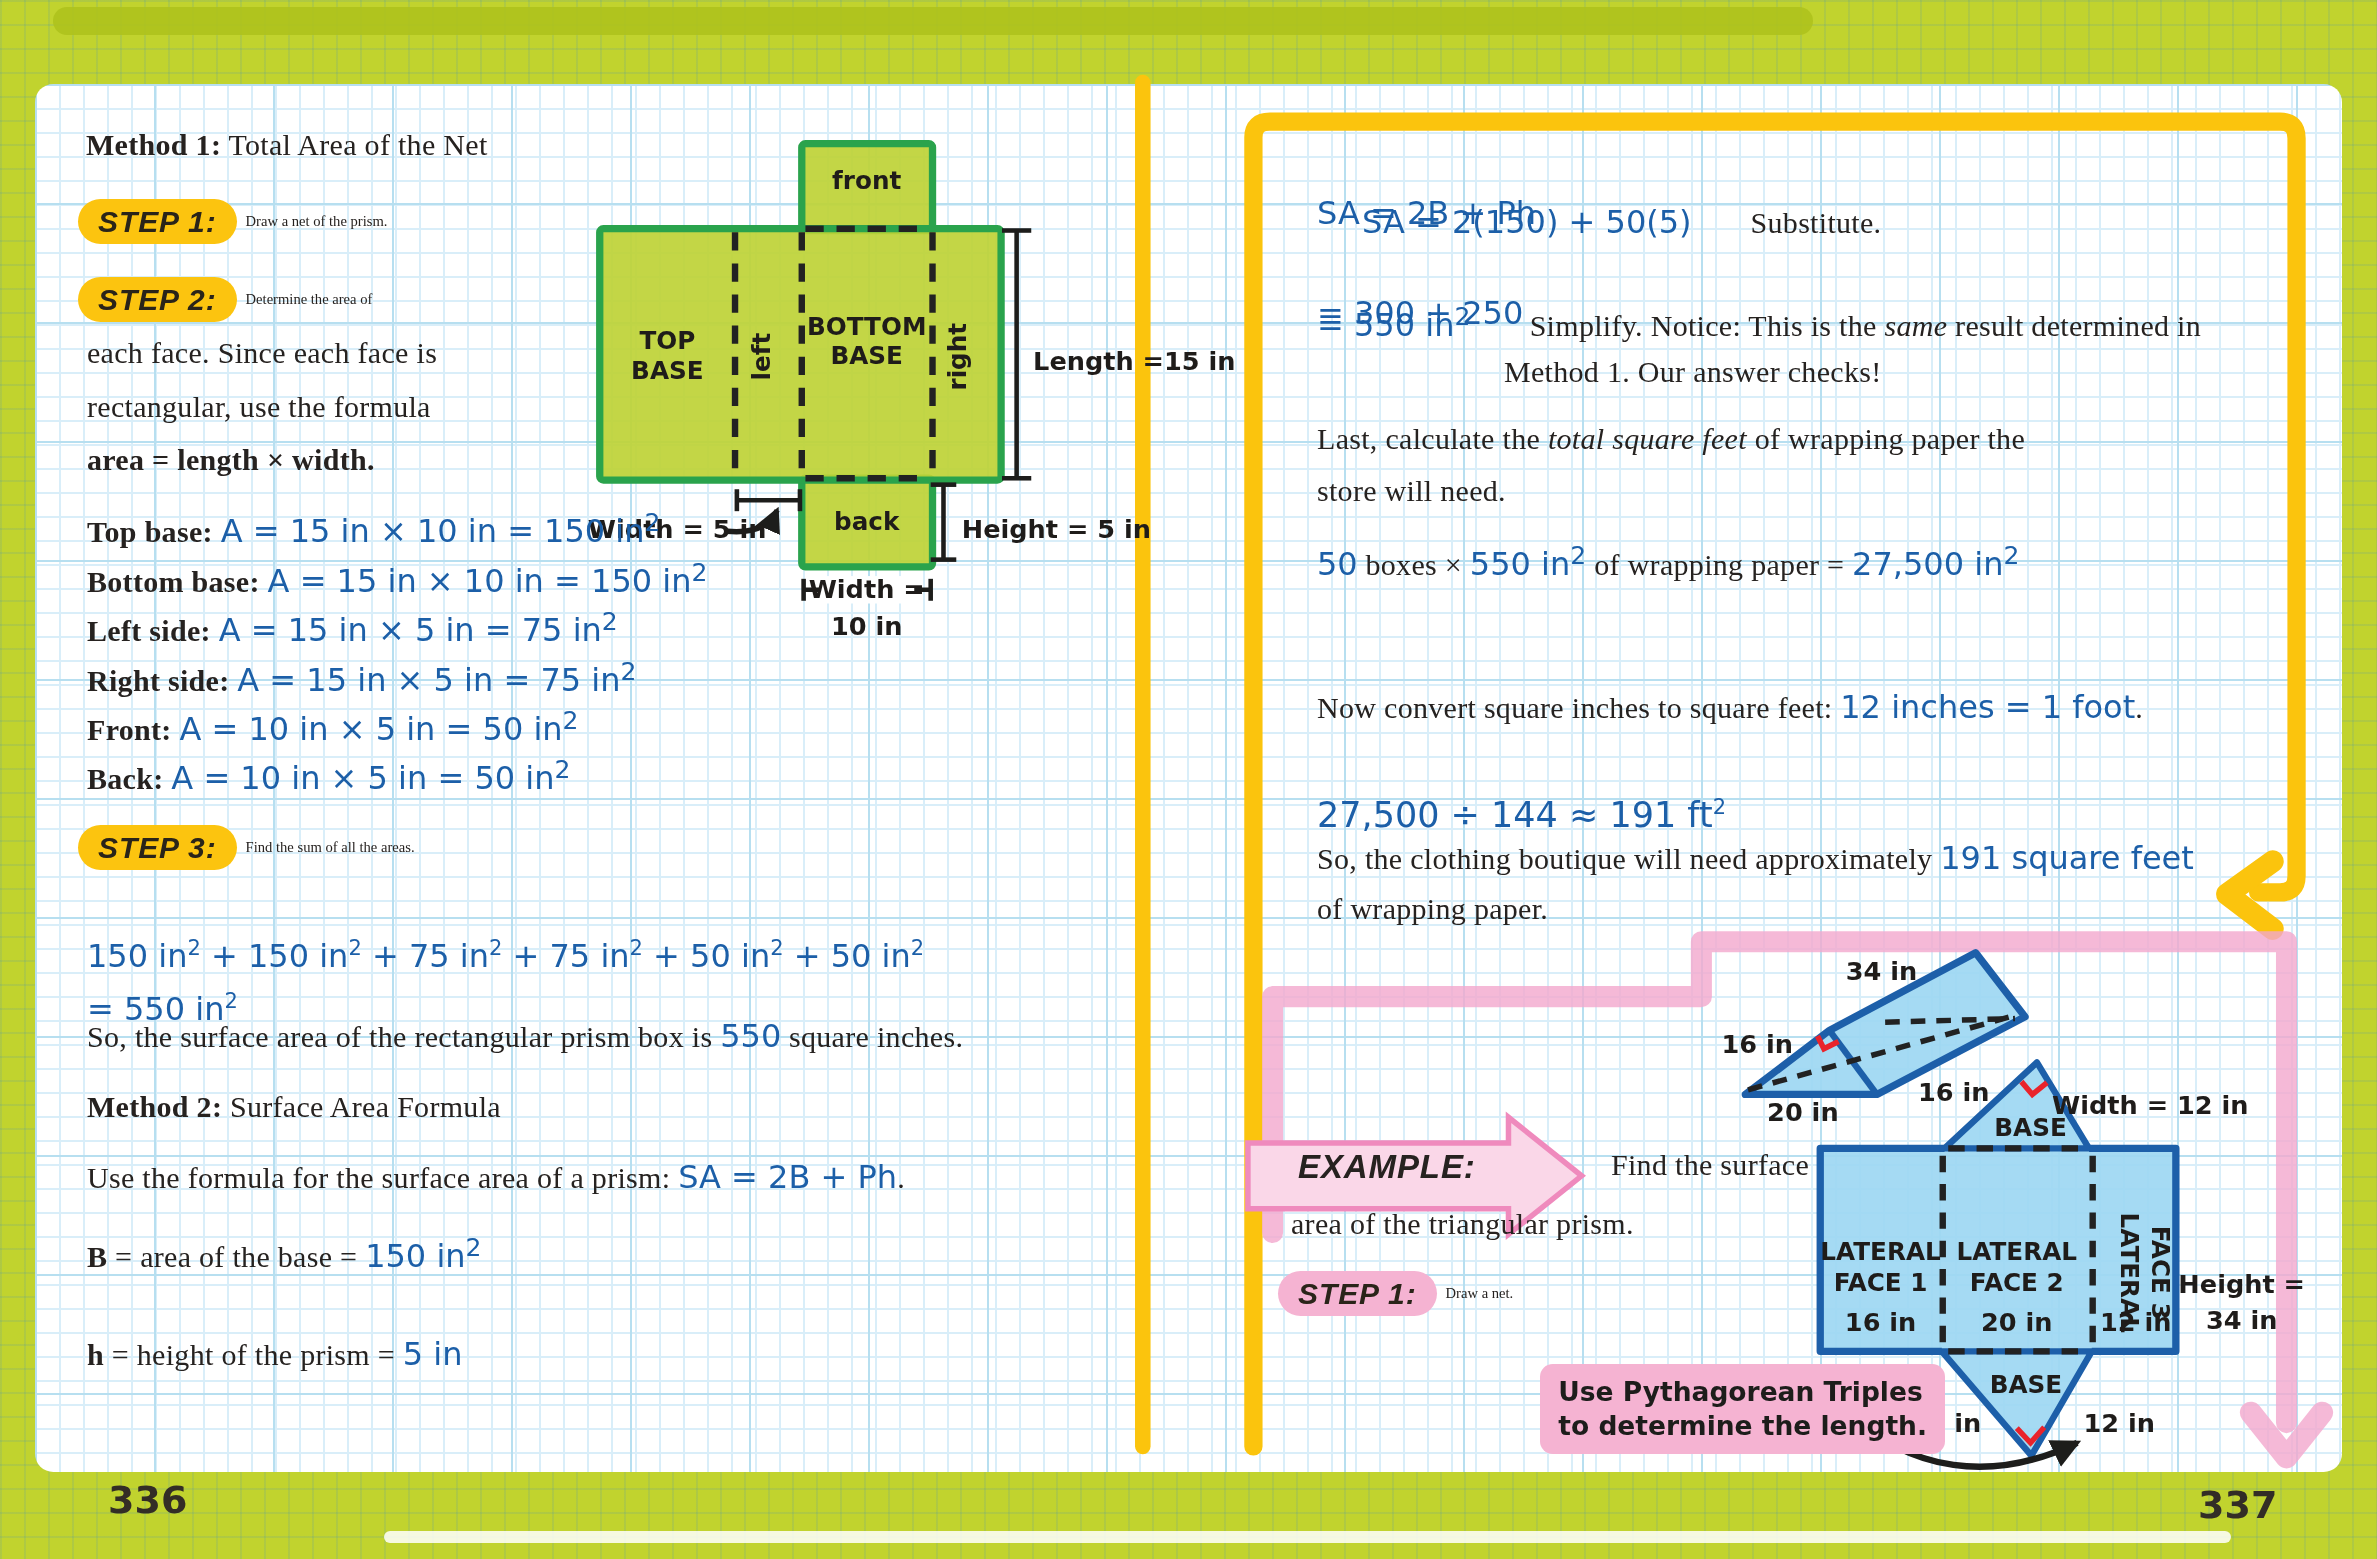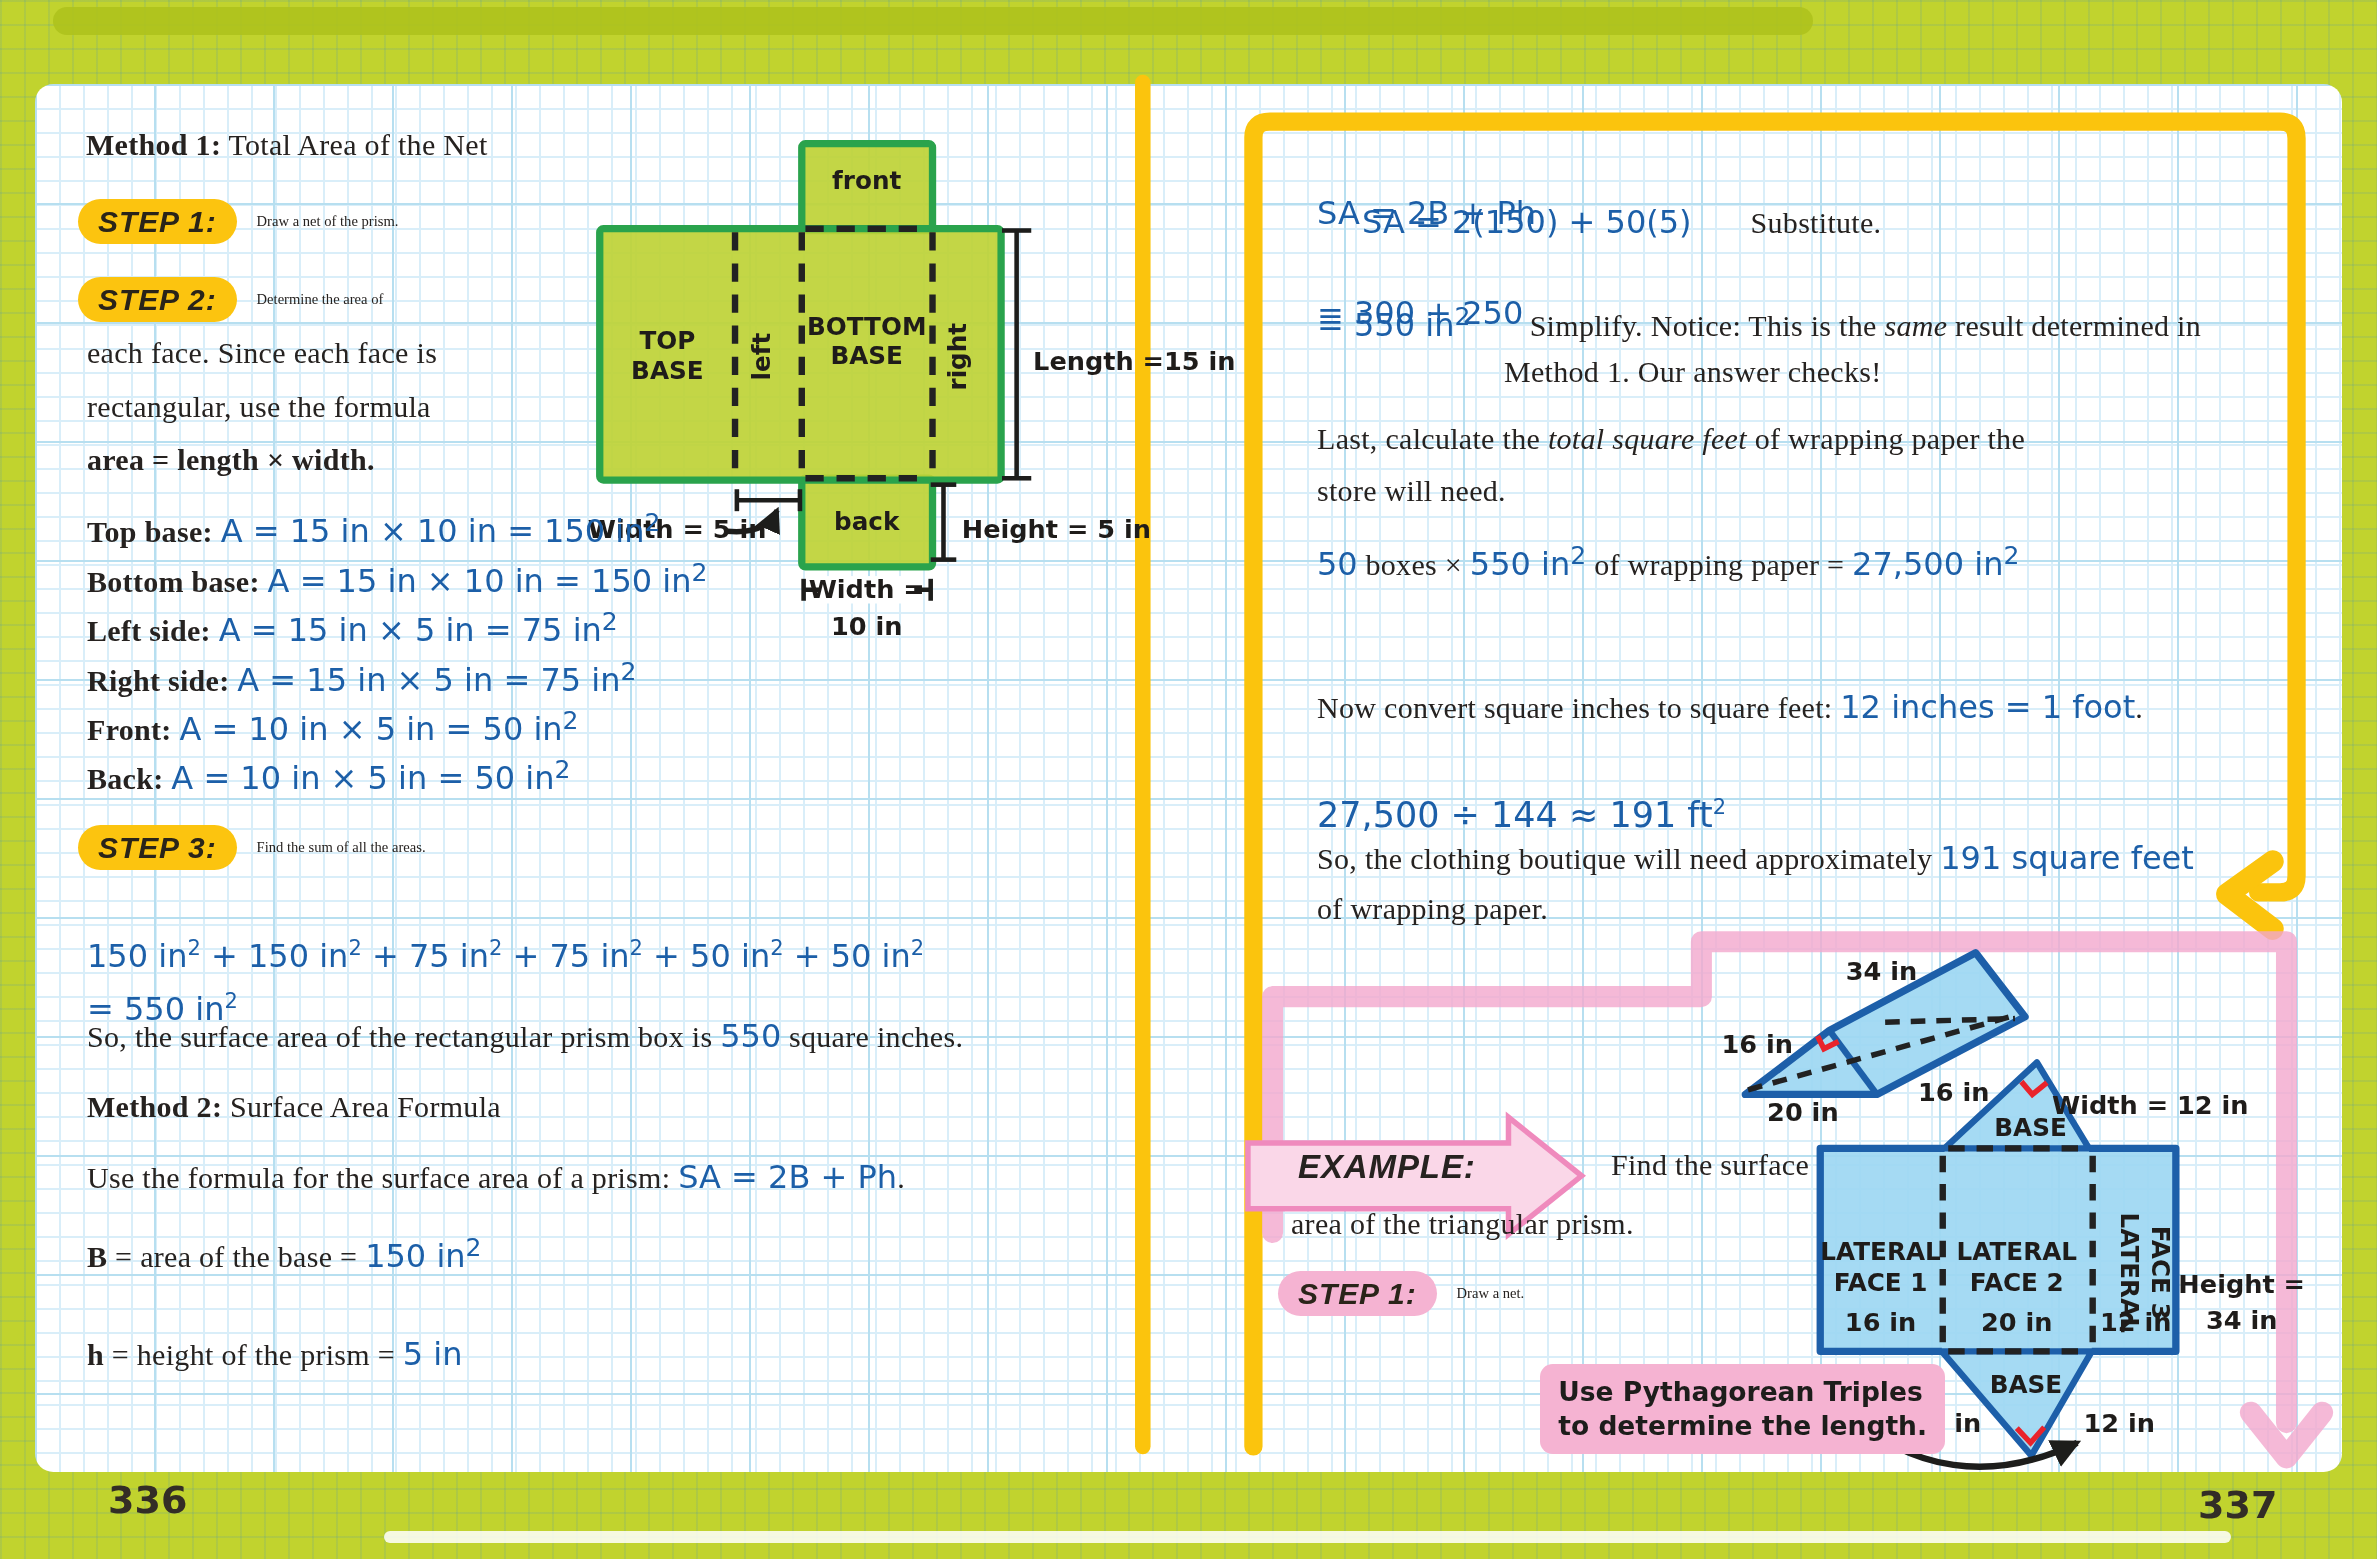--- a/index.html
+++ b/index.html
@@ -15,21 +15,21 @@
       linear-gradient(#b7dff0 1.8px,transparent 1.8px),
       linear-gradient(90deg,#b7dff0 1.8px,transparent 1.8px),
       linear-gradient(#d9eef9 1.8px,transparent 1.8px),
       linear-gradient(90deg,#d9eef9 1.8px,transparent 1.8px);
     background-size:119px 119px,119px 119px,24px 24px,24px 24px;}
   .topstroke{position:absolute;left:53px;top:7.3px;width:1760px;height:27.4px;border-radius:16.5px;
     background:#aec21d;opacity:.9;}
   .botslit{position:absolute;left:384px;top:1531px;width:1847px;height:12px;border-radius:7.3px;
     background:rgba(255,255,255,.85);}
   .tl{position:absolute;font-size:30px;letter-spacing:0.3px;white-space:nowrap;}
-  .row{position:absolute;display:flex;align-items:center;gap:20px;white-space:nowrap;}
+  .row{position:absolute;display:flex;align-items:center;gap:9px;white-space:nowrap;}
   .badge{display:inline-block;padding:5.5px 20px;border-radius:27.4px;
     font-family:"Liberation Sans",sans-serif;font-weight:bold;font-style:italic;
     font-size:30px;letter-spacing:0.9px;color:#2a2419;}
   .badge.y{background:#fcc40f;}
   .badge.p{background:#f5b3d2;}
   .ink{font-family:"DejaVu Sans",sans-serif;color:#1c5fa8;font-size:32px;letter-spacing:0;margin-top:40px;}
   .ink sup,.sp{font-size:21px;}
   sup{font-family:"DejaVu Sans",sans-serif;color:#1c5fa8;}
   .it{font-style:italic;}
   .b{font-weight:bold;}

